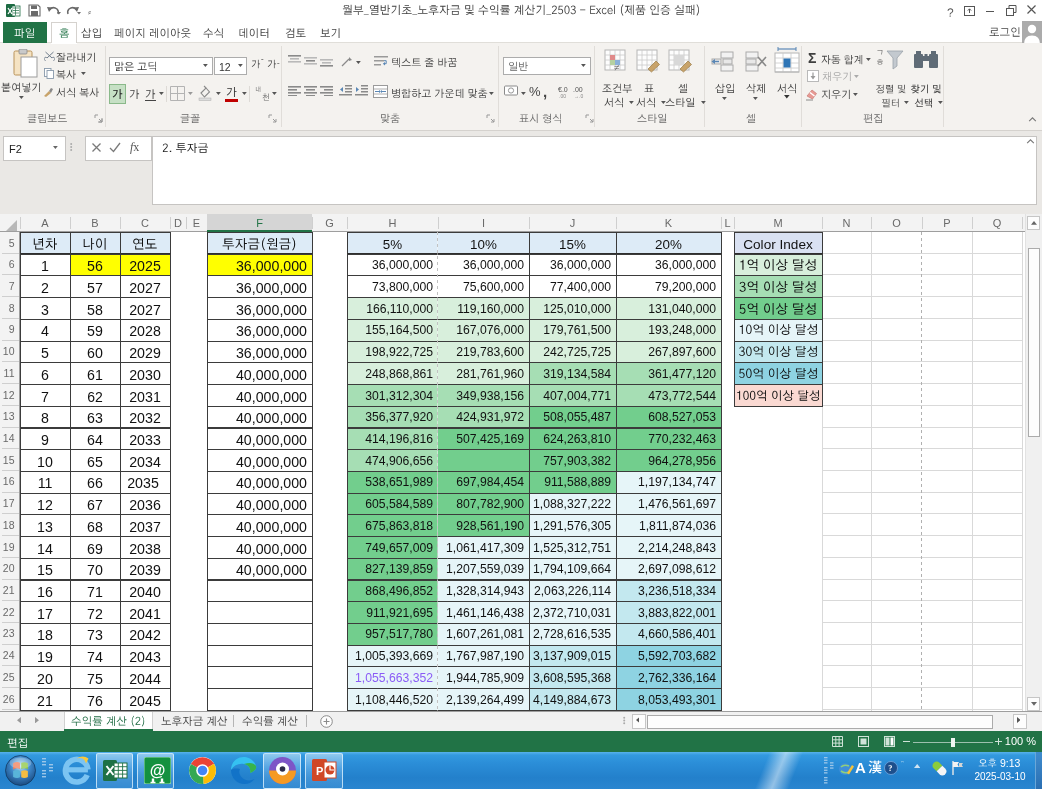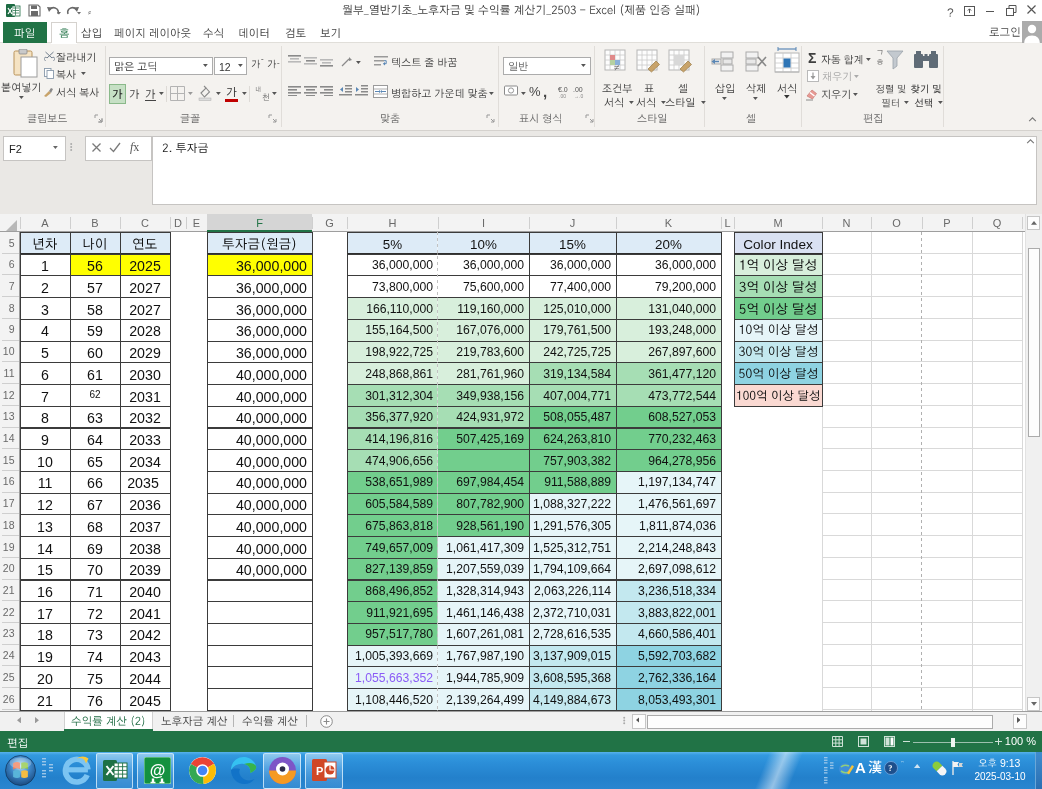--- a/index.html
+++ b/index.html
@@ -669,21 +669,21 @@
       <div style="position:absolute;left:145.0px;top:132.10000000000002px;font-family:'Liberation Sans',sans-serif;font-size:14.2px;color:#111;white-space:nowrap;line-height:1;font-weight:normal;letter-spacing:0px;transform:translateX(-50%);">2029</div>
       <div style="position:absolute;left:20.0px;top:148.3px;width:51.0px;height:22.7px;background:#fff;border:1px solid #3b3b3b"></div>
       <div style="position:absolute;left:45.0px;top:153.82px;font-family:'Liberation Sans',sans-serif;font-size:14.2px;color:#111;white-space:nowrap;line-height:1;font-weight:normal;letter-spacing:0px;transform:translateX(-50%);">6</div>
       <div style="position:absolute;left:70.0px;top:148.3px;width:51.0px;height:22.7px;background:#fff;border:1px solid #3b3b3b"></div>
       <div style="position:absolute;left:95.0px;top:153.82px;font-family:'Liberation Sans',sans-serif;font-size:14.2px;color:#111;white-space:nowrap;line-height:1;font-weight:normal;letter-spacing:0px;transform:translateX(-50%);">61</div>
       <div style="position:absolute;left:120.0px;top:148.3px;width:51.0px;height:22.7px;background:#fff;border:1px solid #3b3b3b"></div>
       <div style="position:absolute;left:145.0px;top:153.82px;font-family:'Liberation Sans',sans-serif;font-size:14.2px;color:#111;white-space:nowrap;line-height:1;font-weight:normal;letter-spacing:0px;transform:translateX(-50%);">2030</div>
       <div style="position:absolute;left:20.0px;top:170.0px;width:51.0px;height:22.7px;background:#fff;border:1px solid #3b3b3b"></div>
       <div style="position:absolute;left:45.0px;top:175.53999999999996px;font-family:'Liberation Sans',sans-serif;font-size:14.2px;color:#111;white-space:nowrap;line-height:1;font-weight:normal;letter-spacing:0px;transform:translateX(-50%);">7</div>
       <div style="position:absolute;left:70.0px;top:170.0px;width:51.0px;height:22.7px;background:#fff;border:1px solid #3b3b3b"></div>
-      <div style="position:absolute;left:95.0px;top:175.53999999999996px;font-family:'Liberation Sans',sans-serif;font-size:10px;color:#111;white-space:nowrap;line-height:1;font-weight:normal;letter-spacing:0px;transform:translateX(-50%);">62</div>
+      <div style="position:absolute;left:95.0px;top:175.53999999999996px;font-family:'Liberation Sans',sans-serif;font-size:14px;color:#111;white-space:nowrap;line-height:1;font-weight:normal;letter-spacing:0px;transform:translateX(-50%);">62</div>
       <div style="position:absolute;left:120.0px;top:170.0px;width:51.0px;height:22.7px;background:#fff;border:1px solid #3b3b3b"></div>
       <div style="position:absolute;left:145.0px;top:175.53999999999996px;font-family:'Liberation Sans',sans-serif;font-size:14.2px;color:#111;white-space:nowrap;line-height:1;font-weight:normal;letter-spacing:0px;transform:translateX(-50%);">2031</div>
       <div style="position:absolute;left:20.0px;top:191.8px;width:51.0px;height:22.7px;background:#fff;border:1px solid #3b3b3b"></div>
       <div style="position:absolute;left:45.0px;top:197.26px;font-family:'Liberation Sans',sans-serif;font-size:14.2px;color:#111;white-space:nowrap;line-height:1;font-weight:normal;letter-spacing:0px;transform:translateX(-50%);">8</div>
       <div style="position:absolute;left:70.0px;top:191.8px;width:51.0px;height:22.7px;background:#fff;border:1px solid #3b3b3b"></div>
       <div style="position:absolute;left:95.0px;top:197.26px;font-family:'Liberation Sans',sans-serif;font-size:14.2px;color:#111;white-space:nowrap;line-height:1;font-weight:normal;letter-spacing:0px;transform:translateX(-50%);">63</div>
       <div style="position:absolute;left:120.0px;top:191.8px;width:51.0px;height:22.7px;background:#fff;border:1px solid #3b3b3b"></div>
       <div style="position:absolute;left:145.0px;top:197.26px;font-family:'Liberation Sans',sans-serif;font-size:14.2px;color:#111;white-space:nowrap;line-height:1;font-weight:normal;letter-spacing:0px;transform:translateX(-50%);">2032</div>
       <div style="position:absolute;left:20.0px;top:213.5px;width:51.0px;height:22.7px;background:#fff;border:1px solid #3b3b3b"></div>
       <div style="position:absolute;left:45.0px;top:218.98000000000002px;font-family:'Liberation Sans',sans-serif;font-size:14.2px;color:#111;white-space:nowrap;line-height:1;font-weight:normal;letter-spacing:0px;transform:translateX(-50%);">9</div>

